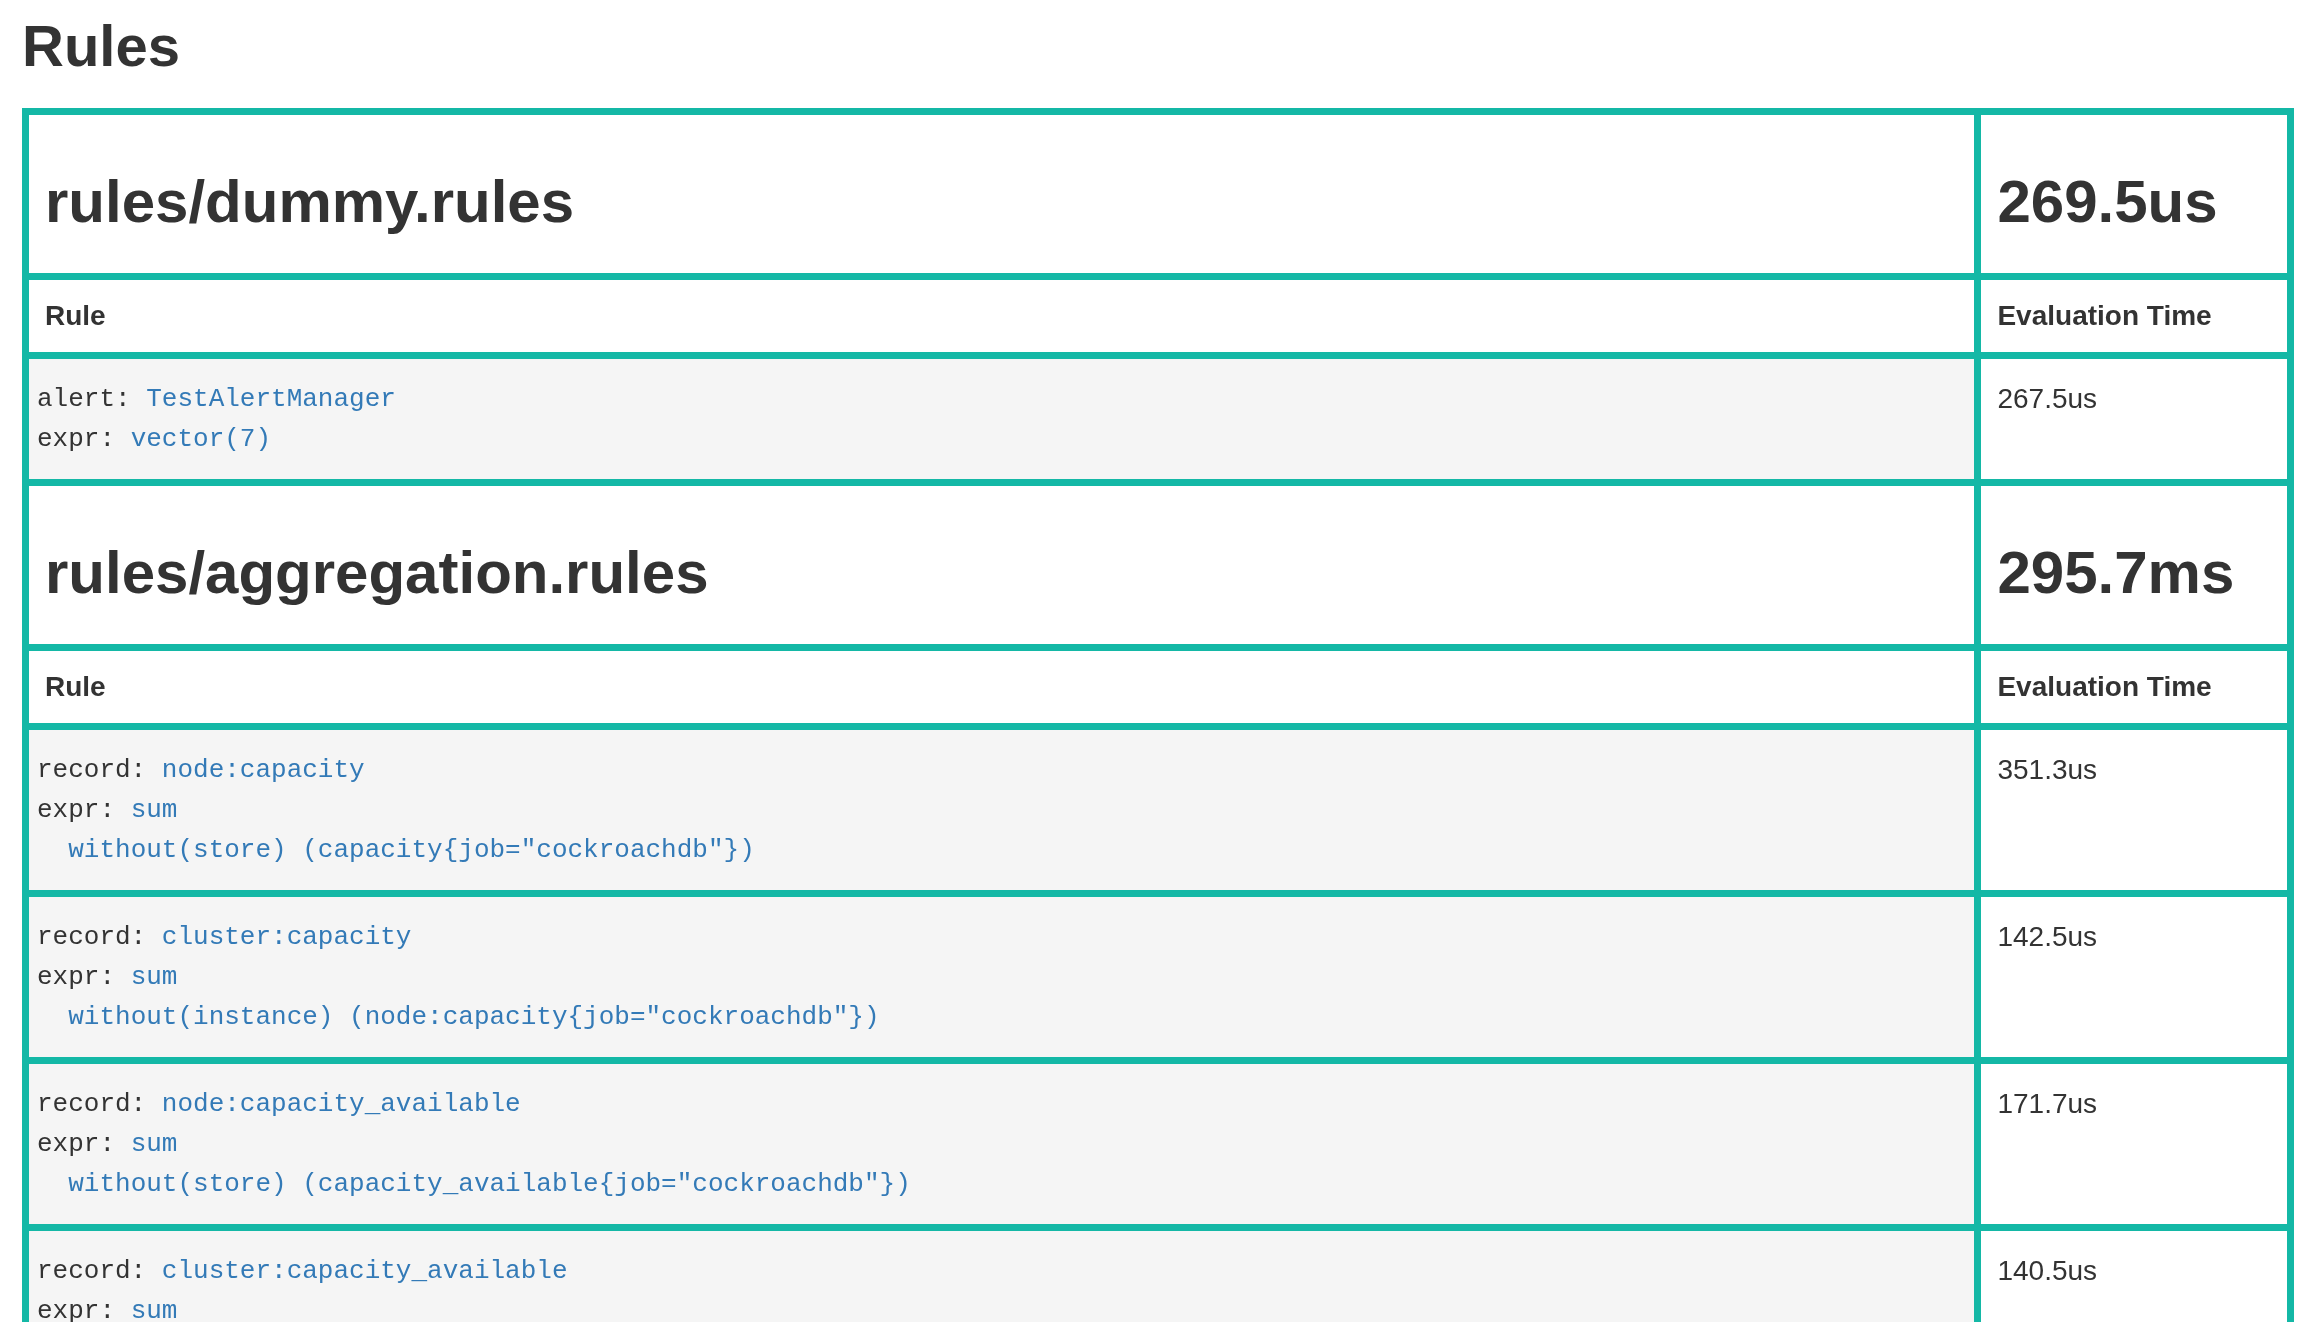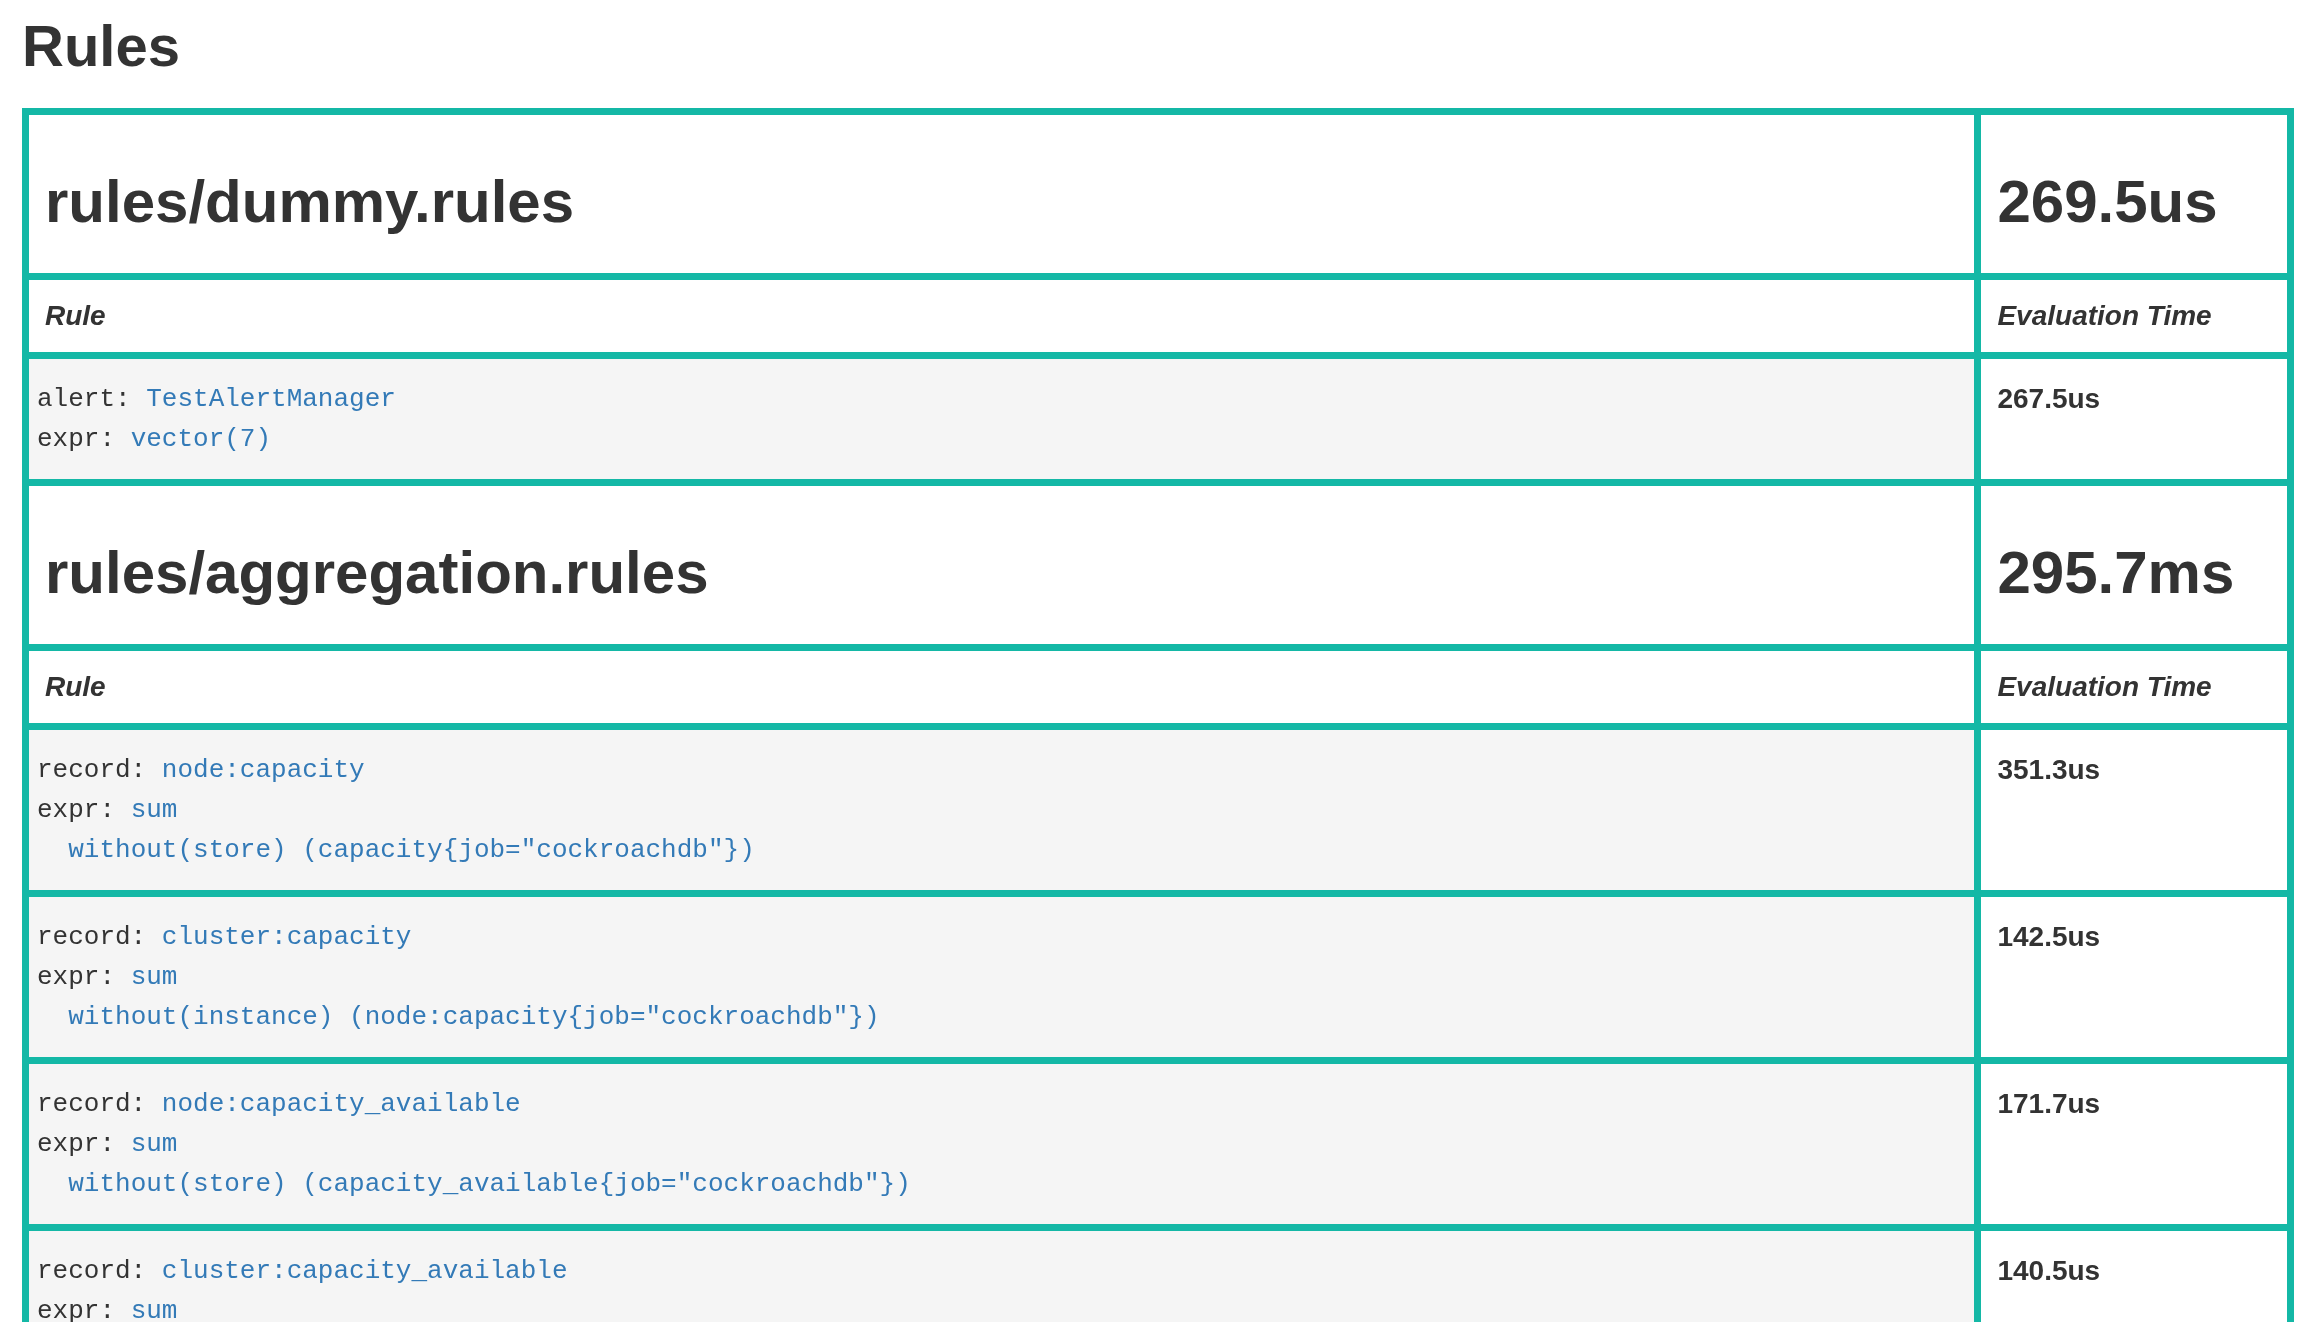--- a/index.html
+++ b/index.html
@@ -48,21 +48,20 @@
     white-space: nowrap;
     overflow: hidden;
   }
   th.col-header {
     padding: 16px;
     font-size: 28px;
     line-height: 40px;
     font-weight: bold;
     color: #333333;
     background: #ffffff;
-    font-style: italic;
   }
   td.rule-cell {
     background: #f5f5f5;
     padding: 20px 8px;
   }
   pre.rule-pre {
     margin: 0;
     font-family: "Liberation Mono", monospace;
     font-size: 26px;
     line-height: 40px;
@@ -74,21 +73,20 @@
     color: #337ab7;
     text-decoration: none;
     cursor: pointer;
   }
   td.time-cell {
     background: #ffffff;
     padding: 20px 16px;
     font-size: 28px;
     line-height: 40px;
     color: #333333;
-    font-weight: bold;
   }
 </style>
 </head>
 <body>
 
 <h1 class="page-title">Rules</h1>
 
 <table class="rules-table">
   <colgroup>
     <col class="rule-col-w">

